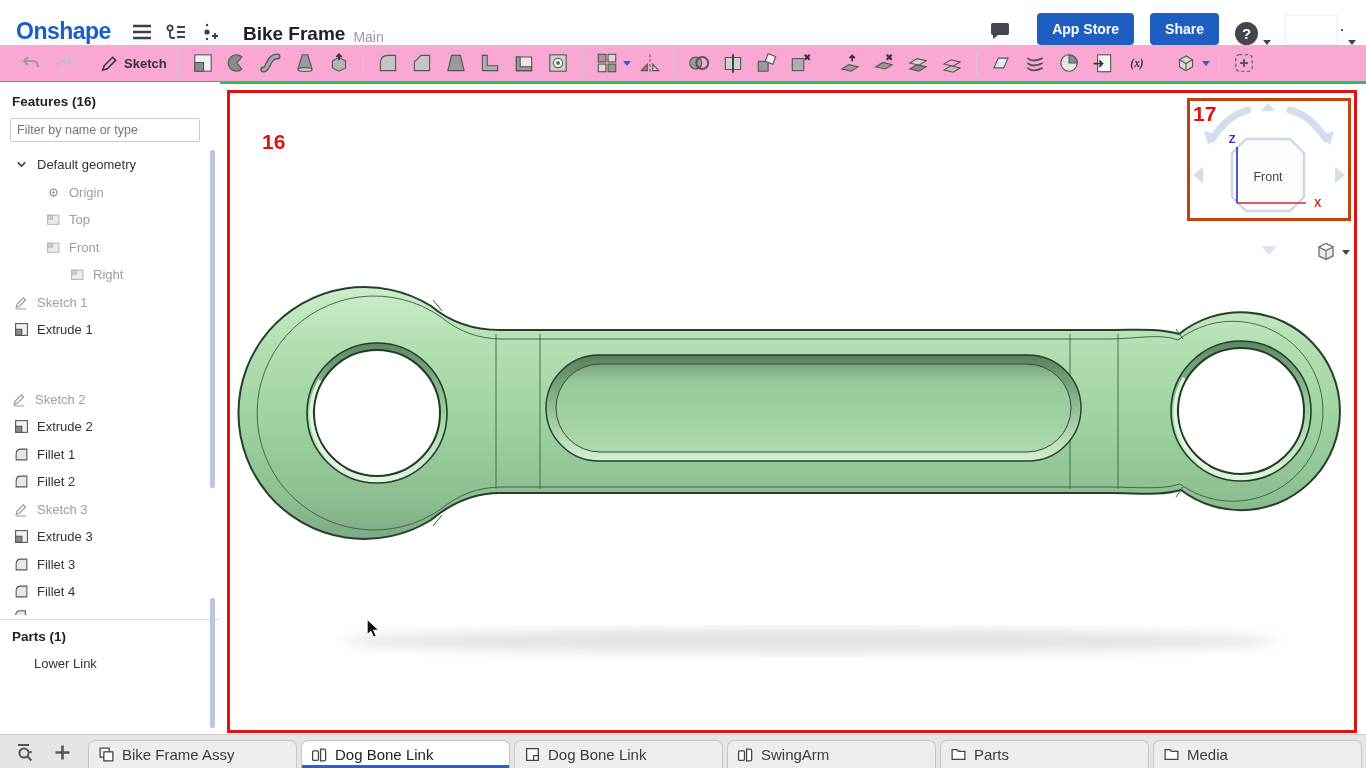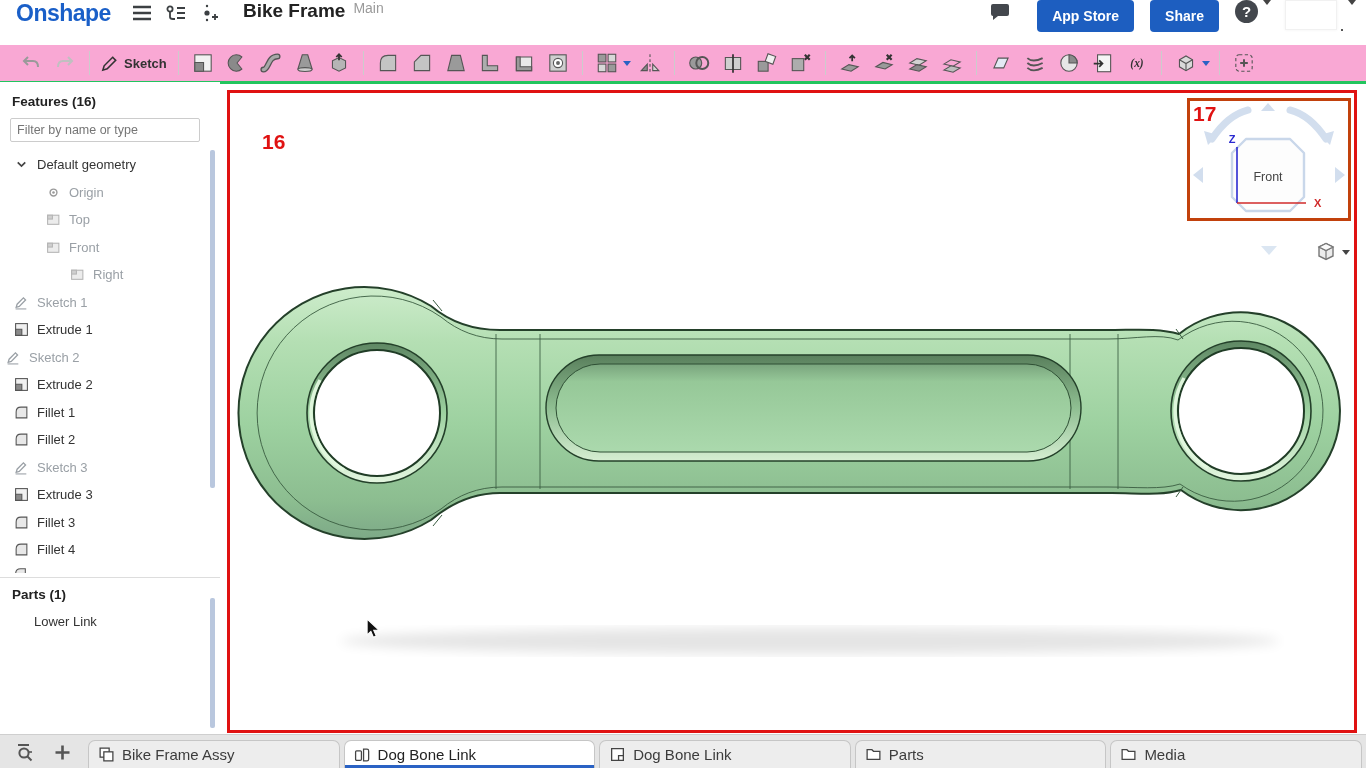--- a/index.html
+++ b/index.html
@@ -1,19 +1,19 @@
 <!DOCTYPE html>
 <html><head>
 <meta charset="utf-8">
 <style>
   html,body{margin:0;padding:0;}
   body{width:1366px;height:768px;position:relative;overflow:hidden;background:#fff;
        font-family:"Liberation Sans",sans-serif;-webkit-font-smoothing:antialiased;}
   
-  .topbar{height:45px;display:flex;align-items:flex-start;padding:0 10px 0 16px;background:#fff;}
+  .topbar{height:45px;display:flex;align-items:flex-end;padding:0 10px 0 16px;background:#fff;}
   .logo{font-size:23px;font-weight:bold;color:#1a5fc8;letter-spacing:-0.5px;margin-right:18px;}
   .tb-menu-icon{width:26px;height:26px;display:flex;align-items:center;justify-content:center;margin-right:8px;cursor:pointer;}
   .doc-title{font-size:19px;font-weight:bold;color:#222;margin-left:12px;}
   .workspace{font-size:14px;color:#9a9a9a;margin-left:8px;}
   .spacer{flex:1;}
   .blue-btn{background:#1d5ec0;color:#fff;border:none;border-radius:4px;font-size:14px;font-weight:bold;
             padding:8px 15px;margin-left:16px;font-family:"Liberation Sans",sans-serif;cursor:pointer;}
   .help-circle{width:23px;height:23px;border-radius:50%;background:#43474d;color:#fff;display:flex;align-items:center;
                justify-content:center;font-size:15px;font-weight:bold;margin-left:16px;cursor:pointer;}
   .caret{width:0;height:0;border-left:4px solid transparent;border-right:4px solid transparent;border-top:5px solid #444;
@@ -357,21 +357,21 @@
       </div>
       <div class="feat-row" style="padding-left: 14px;">
         <span class="feat-icon">
           <svg width="15" height="15" viewBox="0 0 14 14">
             <rect x="1.5" y="1.5" width="11" height="11" fill="#f0f0f0" stroke="#555"></rect>
             <path d="M1.5 6.8 h5.8 v5.7 h-5.8 z" fill="#8a8a8a" stroke="#555"></path>
           </svg>
         </span>
         <span>Extrude 1</span>
       </div>
-      <div class="feat-row dim" style="padding-left: 6px;">
+      <div class="feat-row dim" style="padding-left: 12px; margin-top: 42px;">
         <span class="feat-icon">
           <svg width="15" height="15" viewBox="0 0 14 14">
             <path d="M2 11.5 L2.9 8.6 L8.8 2.7 L10.8 4.7 L4.9 10.6 Z" fill="none" stroke="#9aa0a6" stroke-width="1.2"></path>
             <path d="M1.5 13 H11.5" stroke="#9aa0a6"></path>
           </svg>
         </span>
         <span>Sketch 2</span>
       </div>
       <div class="feat-row" style="padding-left: 14px;">
         <span class="feat-icon">
@@ -578,27 +578,36 @@
           <svg width="17" height="17" viewBox="0 0 16 16">
             <path d="M2.5 2.5 H13.5 V13.5 H2.5 Z" fill="#fff" stroke="#444" stroke-width="1.2"></path>
             <path d="M9 13.5 V9 H13.5" fill="none" stroke="#444" stroke-width="1.2"></path>
           </svg>
         </span>
         <span>Dog Bone Link</span>
       </div>
       <div class="tab">
         <span class="tg">
           <svg width="17" height="17" viewBox="0 0 16 16">
-            <path d="M2 3.5 H6.5 L8 5 H14 V12.5 H2 Z" fill="#fff" stroke="#444" stroke-width="1.2"></path>
-          </svg>
-        </span>
-        <span>Parts</span>
+            <rect x="1.5" y="4.5" width="5.5" height="9" rx="1" fill="#fff" stroke="#444" stroke-width="1.2"></rect>
+            <path d="M9 3 h3.2 a1.6 1.6 0 0 1 1.6 1.6 v7.8 a1.6 1.6 0 0 1 -1.6 1.6 H9 z" fill="#fff" stroke="#444" stroke-width="1.2"></path>
+          </svg>
+        </span>
+        <span>SwingArm</span>
       </div>
       <div class="tab">
         <span class="tg">
           <svg width="17" height="17" viewBox="0 0 16 16">
             <path d="M2 3.5 H6.5 L8 5 H14 V12.5 H2 Z" fill="#fff" stroke="#444" stroke-width="1.2"></path>
           </svg>
         </span>
+        <span>Parts</span>
+      </div>
+      <div class="tab">
+        <span class="tg">
+          <svg width="17" height="17" viewBox="0 0 16 16">
+            <path d="M2 3.5 H6.5 L8 5 H14 V12.5 H2 Z" fill="#fff" stroke="#444" stroke-width="1.2"></path>
+          </svg>
+        </span>
         <span>Media</span>
       </div>
     </div>
 </div>
 
 </body></html>

